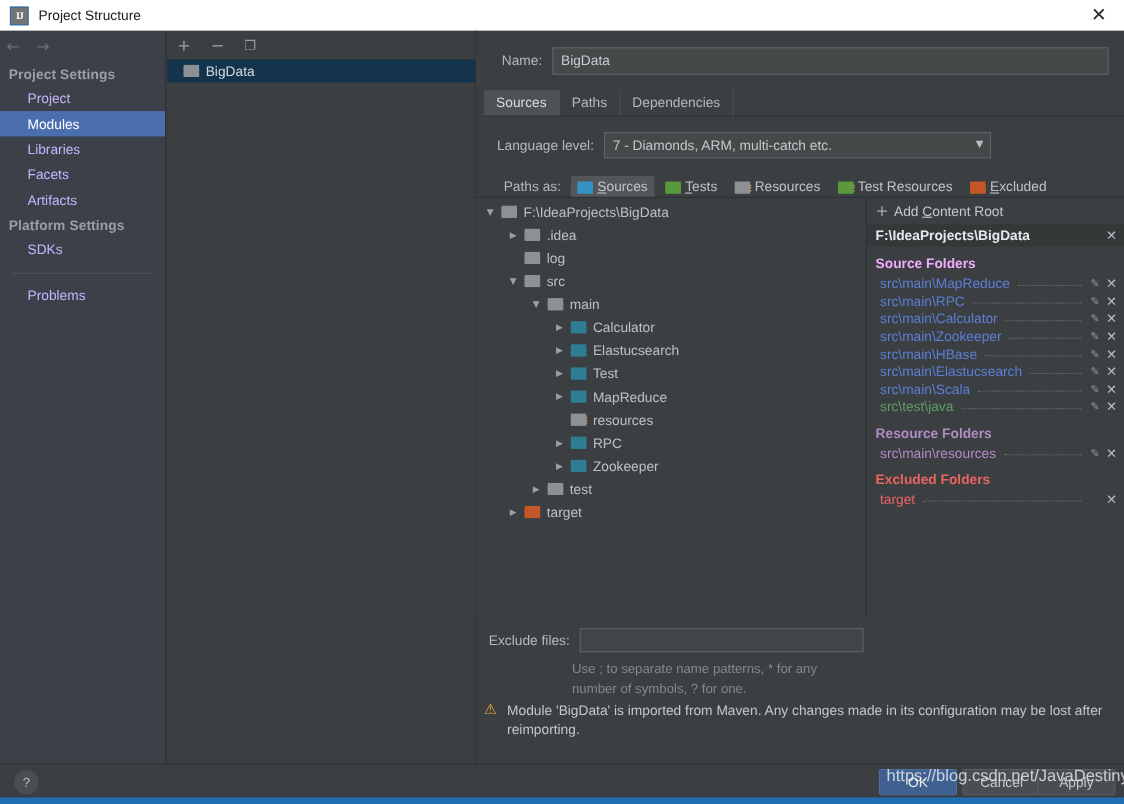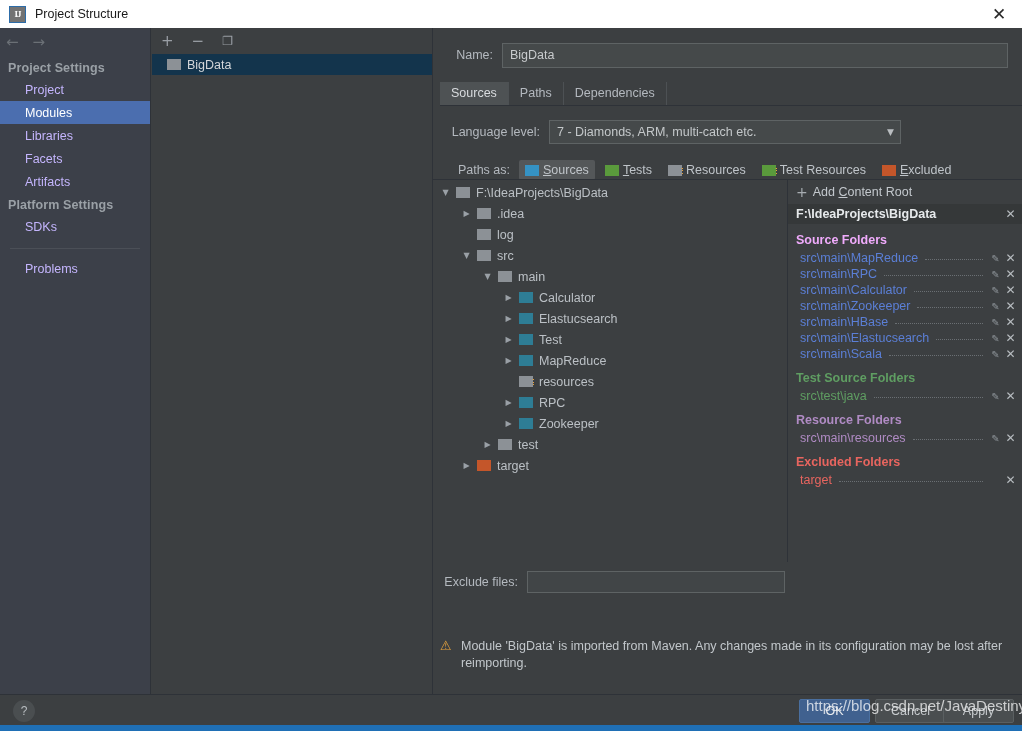--- a/index.html
+++ b/index.html
@@ -432,21 +432,20 @@
               <span class="fdots"></span>
               <span class="fpencil">✎</span>
               <span class="fx">✕</span>
             </div>
             <div class="frow">
               <span class="fname c-src">src\main\Scala</span>
               <span class="fdots"></span>
               <span class="fpencil">✎</span>
               <span class="fx">✕</span>
             </div>
-            <div class="sechdr test">Test Source Folders</div>
             <div class="frow">
               <span class="fname c-test">src\test\java</span>
               <span class="fdots"></span>
               <span class="fpencil">✎</span>
               <span class="fx">✕</span>
             </div>
             <div class="sechdr res">Resource Folders</div>
             <div class="frow">
               <span class="fname c-res">src\main\resources</span>
               <span class="fdots"></span>
@@ -461,20 +460,24 @@
               <span class="fx">✕</span>
             </div>
           </div>
       </div>
     </div>
 
     <div class="excblock">
       <div class="excrow">
         <span class="lbl exclabel">Exclude files:</span>
         <span class="excfield" placeholder=""></span>
+      </div>
+      <div class="exchint">
+        <div>Use ; to separate name patterns, * for any</div>
+        <div>number of symbols, ? for one.</div>
       </div>
     </div>
 
     <div class="warnrow">
       <span class="warnicon">⚠</span>
       <span class="warntext">Module 'BigData' is imported from Maven. Any changes made in its configuration may be lost after reimporting.</span>
     </div>
 
   </div>
 

